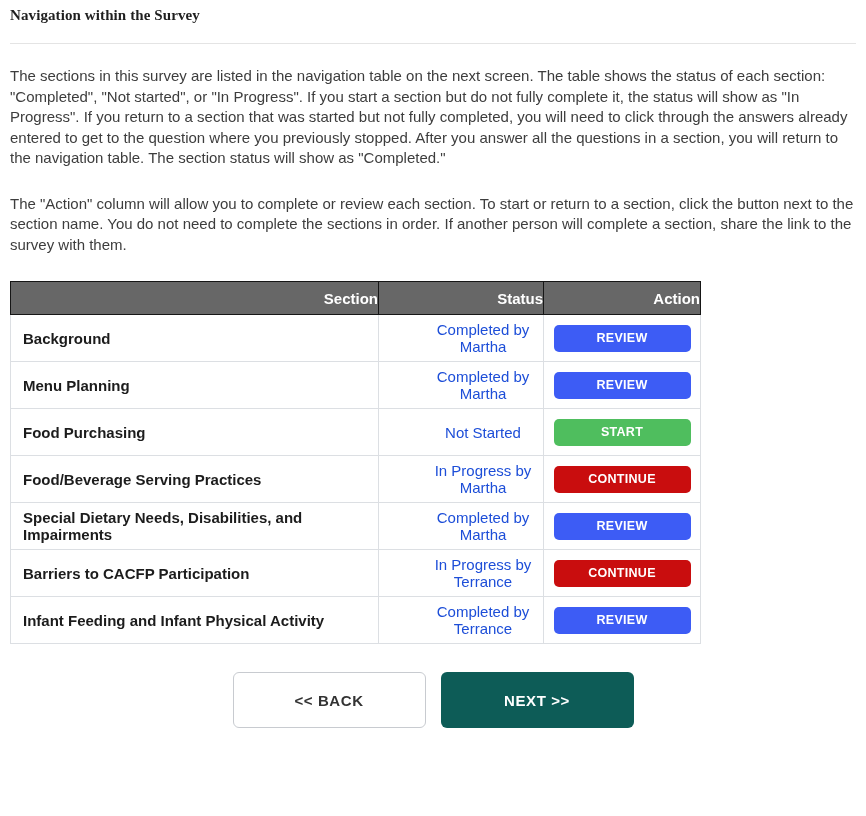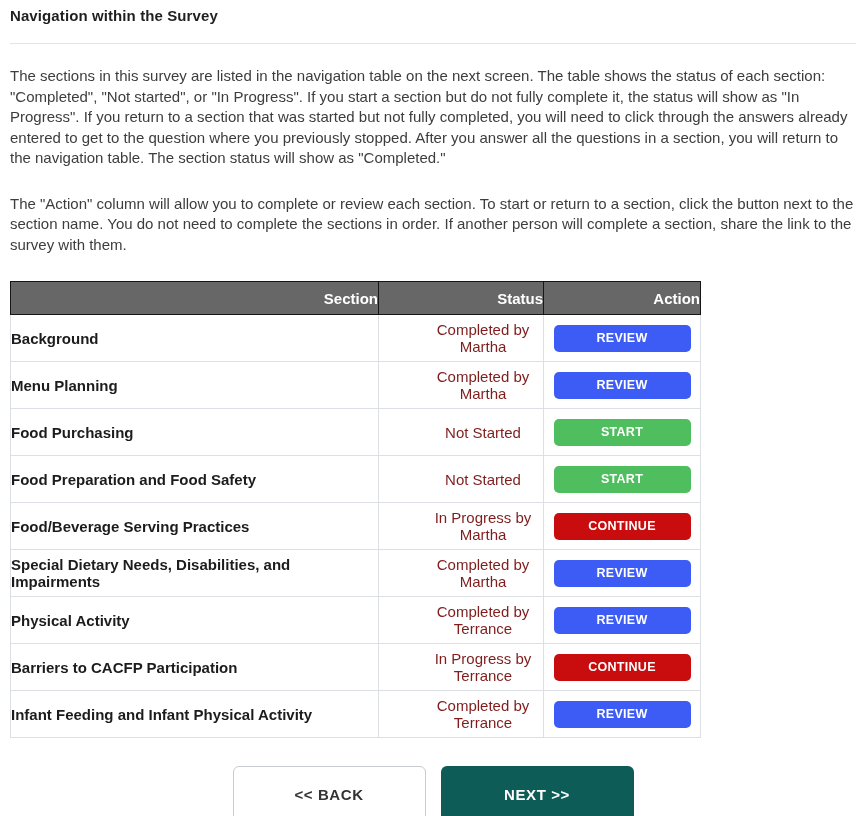--- a/index.html
+++ b/index.html
@@ -11,20 +11,21 @@
     color: #212121;
     overflow: hidden;
   }
   .container { padding: 7px 10px 0 10px; }
 
   .page-title {
     font-size: 15px;
     font-weight: bold;
     color: #1f1f1f;
     letter-spacing: 0.1px;
+    font-family: Liberation Serif, serif;
   }
 
   .divider {
     border: none;
     border-top: 1px solid #e4e4e4;
     margin-top: 19px;
   }
 
   .intro p {
     font-size: 15px;
@@ -57,26 +58,26 @@
   .nav-table tbody td {
     height: 47px;
     font-size: 15px;
     border: 1px solid #dcdfe3;
     background: #ffffff;
   }
   td.cell-section {
     font-weight: bold;
     color: #1c1c1c;
     background: #f8f8f8;
-    padding-left: 0;
+    padding-left: 12px;
     text-align: left;
   }
   td.cell-status {
     text-align: center;
-    color: #7f1d1d;
+    color: #1d4ed8;
     font-weight: normal;
     padding-left: 44px;
   }
   td.cell-action { text-align: center; }
 
   .action-btn {
     width: 137px;
     height: 27px;
     border: none;
     border-radius: 5px;
@@ -158,37 +159,27 @@
         <td class="cell-section">Menu Planning</td>
         <td class="cell-status">Completed by Martha</td>
         <td class="cell-action"><button class="action-btn" data-variant="review">REVIEW</button></td>
       </tr>
       <tr>
         <td class="cell-section">Food Purchasing</td>
         <td class="cell-status">Not Started</td>
         <td class="cell-action"><button class="action-btn" data-variant="start">START</button></td>
       </tr>
       <tr>
-        <td class="cell-section">Food Preparation and Food Safety</td>
-        <td class="cell-status">Not Started</td>
-        <td class="cell-action"><button class="action-btn" data-variant="start">START</button></td>
-      </tr>
-      <tr>
         <td class="cell-section">Food/Beverage Serving Practices</td>
         <td class="cell-status">In Progress by Martha</td>
         <td class="cell-action"><button class="action-btn" data-variant="continue">CONTINUE</button></td>
       </tr>
       <tr>
         <td class="cell-section">Special Dietary Needs, Disabilities, and Impairments</td>
         <td class="cell-status">Completed by Martha</td>
-        <td class="cell-action"><button class="action-btn" data-variant="review">REVIEW</button></td>
-      </tr>
-      <tr>
-        <td class="cell-section">Physical Activity</td>
-        <td class="cell-status">Completed by Terrance</td>
         <td class="cell-action"><button class="action-btn" data-variant="review">REVIEW</button></td>
       </tr>
       <tr>
         <td class="cell-section">Barriers to CACFP Participation</td>
         <td class="cell-status">In Progress by Terrance</td>
         <td class="cell-action"><button class="action-btn" data-variant="continue">CONTINUE</button></td>
       </tr>
       <tr>
         <td class="cell-section">Infant Feeding and Infant Physical Activity</td>
         <td class="cell-status">Completed by Terrance</td>

